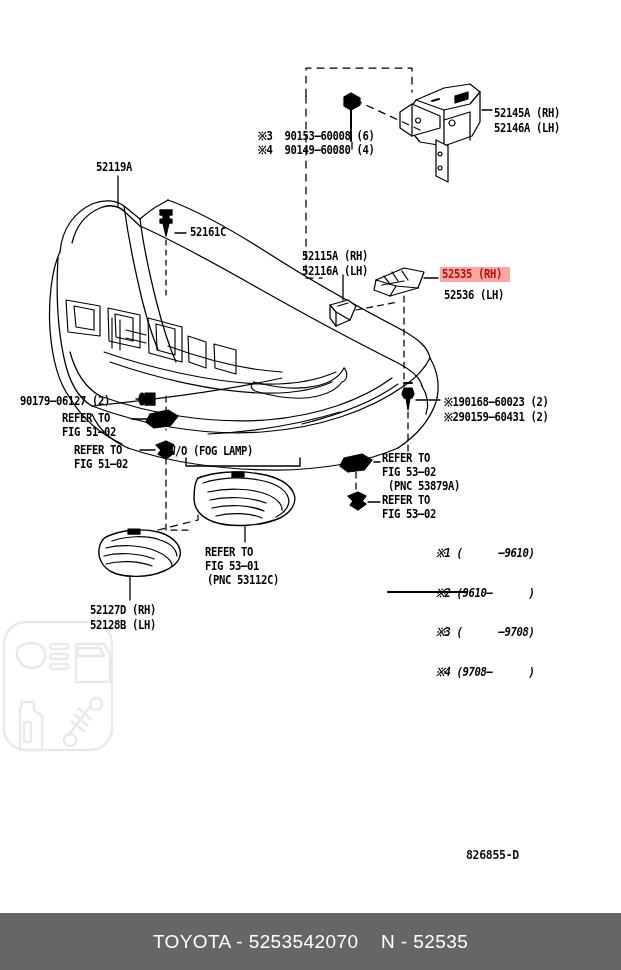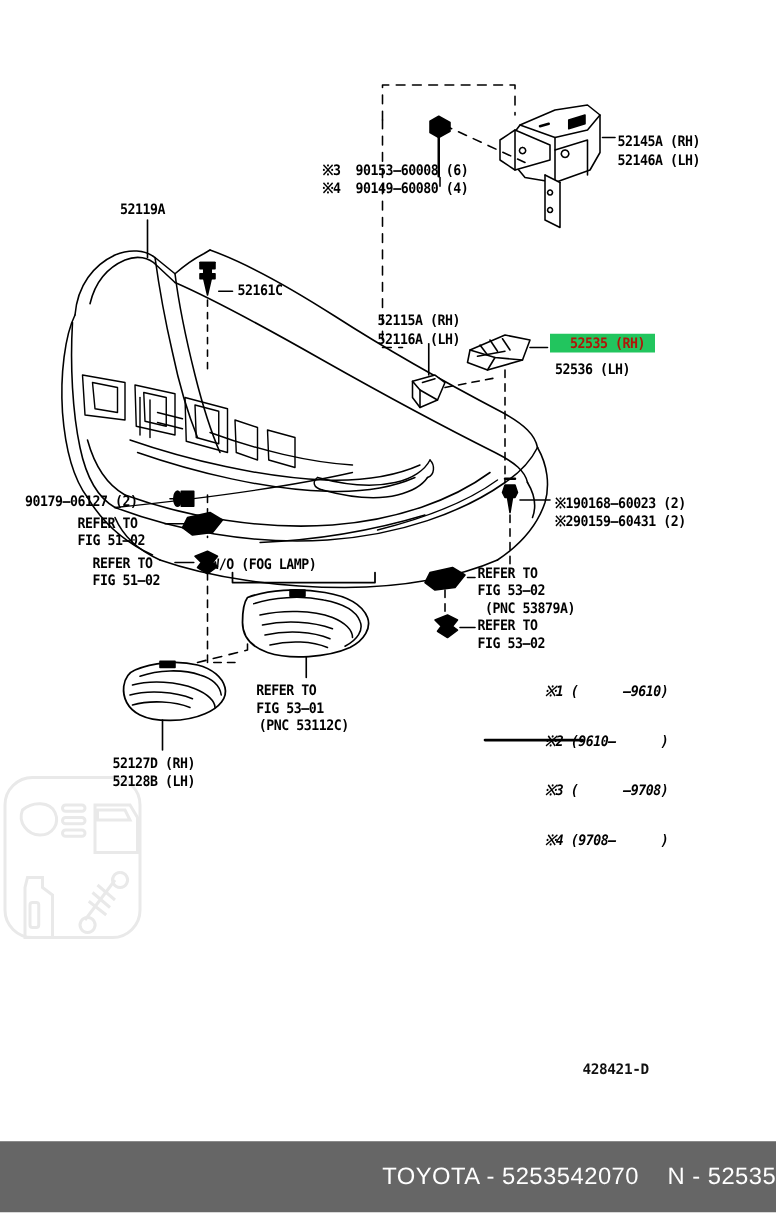--- a/index.html
+++ b/index.html
@@ -40,40 +40,40 @@
     letter-spacing: -0.4px;
     color: #000000;
     white-space: pre;
     transform: scaleX(0.92);
     transform-origin: left top;
   }
 
   
   .hl {
     position: absolute;
-    background: #22c55e;
-    padding: 1px 3px 1px 16px;
+    background: #fca5a5;
+    padding: 1px 3px 1px 2px;
   }
   .hl .lbl {
     position: static;
     color: #b01508;
     display: block;
   }
 
   
   #footer-bar {
     position: absolute;
     left: 0;
     top: 913px;
     width: 621px;
     height: 57px;
     background: #666666;
     display: flex;
     align-items: center;
-    justify-content: flex-end;
+    justify-content: center;
   }
   #footer-text {
     color: #ffffff;
     font-family: "Liberation Sans", sans-serif;
     font-size: 19px;
     letter-spacing: 0.4px;
     white-space: pre;
   }
 
   
@@ -416,19 +416,19 @@
       <div class="lbl" style="position:static;">
         <span>※3</span><span> </span><span>(      –9708)</span>
       </div>
       <div class="lbl" style="position:static;">
         <span>※4</span><span> </span><span>(9708–      )</span>
       </div>
     </div>
 
   </div>
 
-  <div id="drawing-number">428421-D</div>
+  <div id="drawing-number">826855-D</div>
 
   <div id="footer-bar">
     <span id="footer-text">TOYOTA - 5253542070    N - 52535</span>
   </div>
 
 </div>
 
 </body></html>

